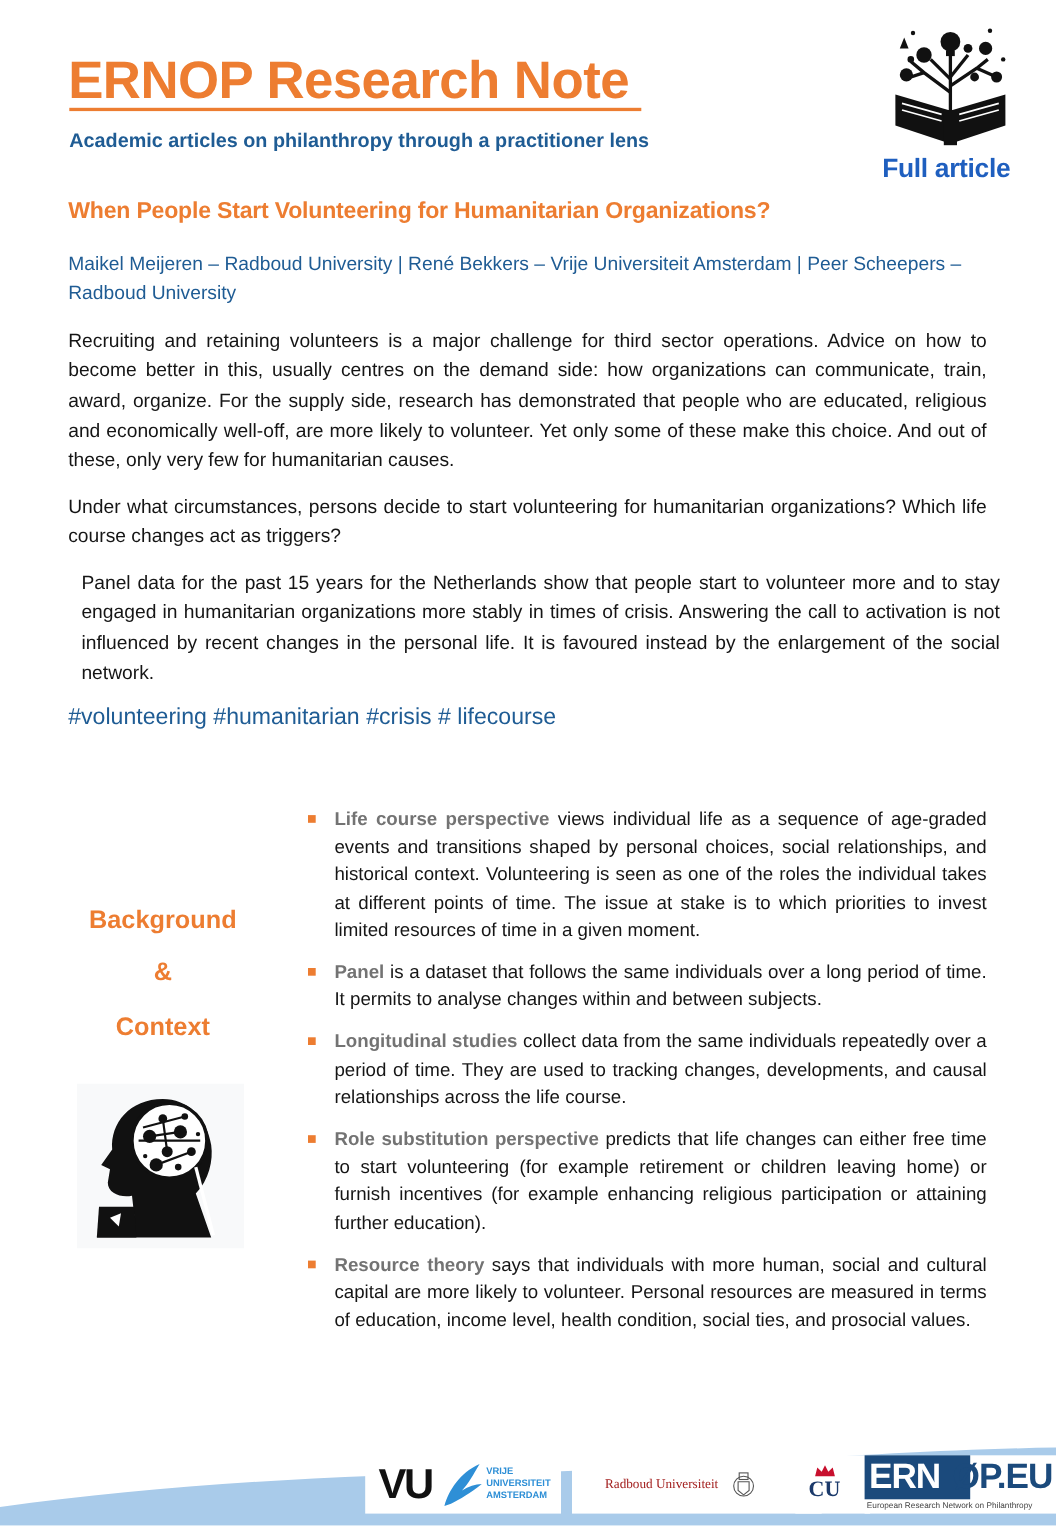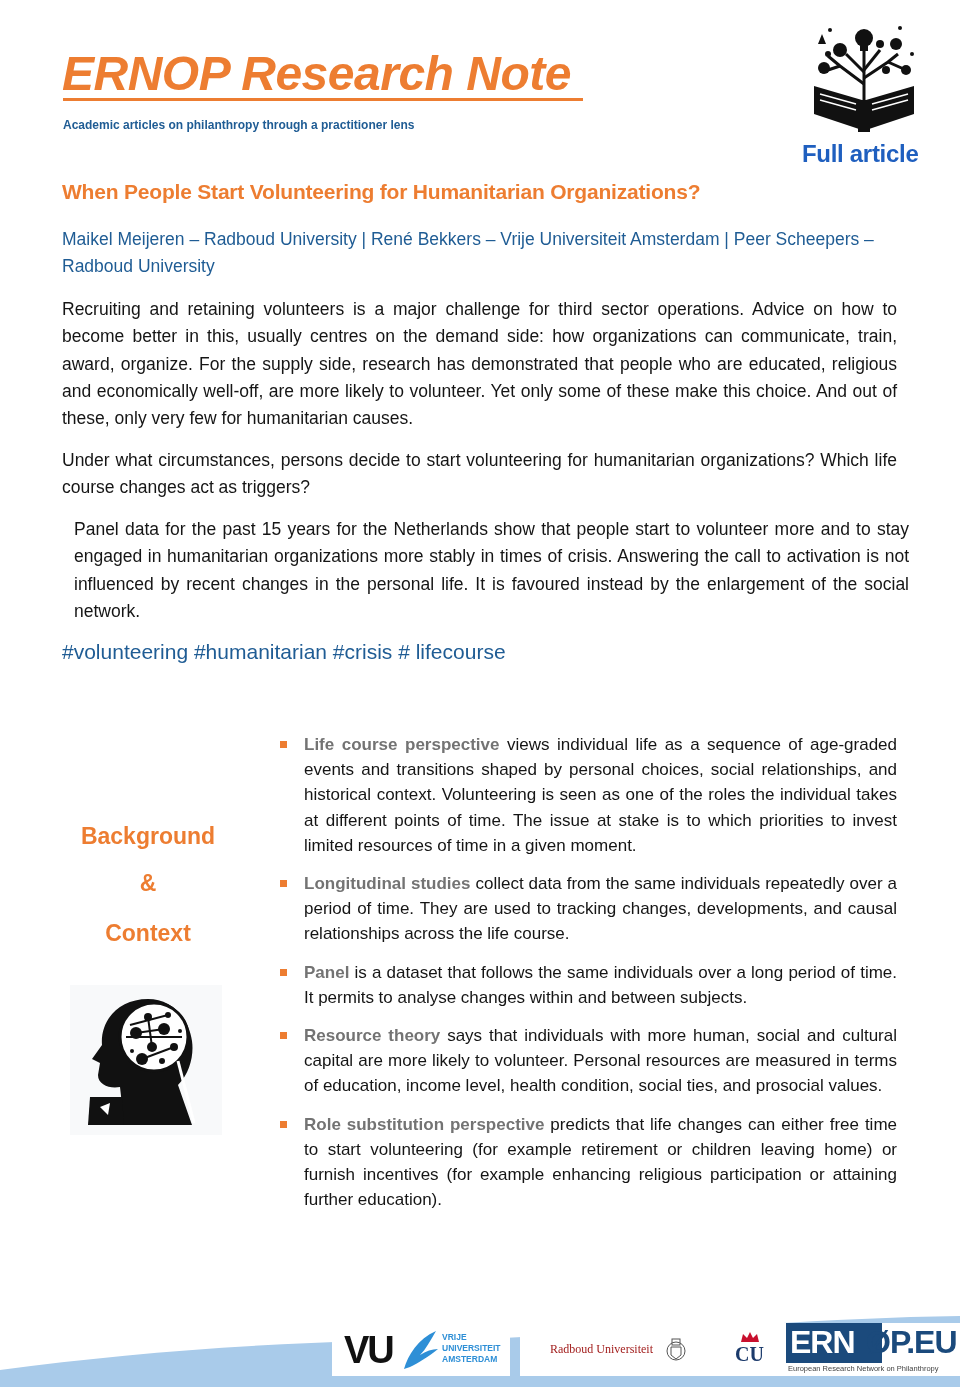--- a/index.html
+++ b/index.html
@@ -1,23 +1,23 @@
 <!DOCTYPE html>
 <html><head>
 <meta charset="utf-8">
 <style>
   html, body { margin: 0; padding: 0; background: #ffffff; }
   body { width: 960px; height: 1387px; position: relative; overflow: hidden;
          font-family: "Liberation Sans", sans-serif; color: #111; }
   .abs { position: absolute; }
 
   .main-title { left: 62px; top: 44px; font-size: 48px; font-weight: bold; color: #ED7D31;
-                letter-spacing: -0.5px; line-height: 60px; font-style: italic; }
+                letter-spacing: -0.5px; line-height: 60px; }
   .title-rule { left: 63px; top: 98px; width: 520px; height: 3px; background: #ED7D31; }
-  .subtitle { left: 63px; top: 118px; font-size: 12px; font-weight: bold; color: #1F5C94; }
+  .subtitle { left: 63px; top: 118px; font-size: 18px; font-weight: bold; color: #1F5C94; }
 
   .logo-box { left: 800px; top: 14px; width: 128px; height: 120px; }
   .full-article { left: 802px; top: 140px; font-size: 24px; font-weight: bold; color: #1F5FBF;
                   cursor: pointer; letter-spacing: -0.3px; }
 
   .article-title { left: 62px; top: 180px; font-size: 21px; font-weight: bold; color: #ED7D31;
                    letter-spacing: -0.2px; }
   .authors { left: 62px; top: 226px; width: 830px; font-size: 17.5px; color: #1F5C94; line-height: 27px; }
 
   .para { left: 62px; width: 835px; font-size: 17.5px; line-height: 27.3px; text-align: justify; color: #151515; }
@@ -132,33 +132,33 @@
   </svg>
 </div>
 
 <div class="abs bullets">
   <div class="bullet">
     <span class="sq"></span>
     <b>Life course perspective</b><span> views individual life as a sequence of age-graded events and transitions shaped by personal choices, social relationships, and historical context. Volunteering is seen as one of the roles the individual takes at different points of time. The issue at stake is to which priorities to invest limited resources of time in a given moment.</span>
   </div>
   <div class="bullet">
     <span class="sq"></span>
+    <b>Panel</b><span> is a dataset that follows the same individuals over a long period of time. It permits to analyse changes within and between subjects.</span>
+  </div>
+  <div class="bullet">
+    <span class="sq"></span>
     <b>Longitudinal studies</b><span> collect data from the same individuals repeatedly over a period of time. They are used to tracking changes, developments, and causal relationships across the life course.</span>
   </div>
   <div class="bullet">
     <span class="sq"></span>
-    <b>Panel</b><span> is a dataset that follows the same individuals over a long period of time. It permits to analyse changes within and between subjects.</span>
+    <b>Role substitution perspective</b><span> predicts that life changes can either free time to start volunteering (for example retirement or children leaving home) or furnish incentives (for example enhancing religious participation or attaining further education).</span>
   </div>
   <div class="bullet">
     <span class="sq"></span>
     <b>Resource theory</b><span> says that individuals with more human, social and cultural capital are more likely to volunteer. Personal resources are measured in terms of education, income level, health condition, social ties, and prosocial values.</span>
-  </div>
-  <div class="bullet">
-    <span class="sq"></span>
-    <b>Role substitution perspective</b><span> predicts that life changes can either free time to start volunteering (for example retirement or children leaving home) or furnish incentives (for example enhancing religious participation or attaining further education).</span>
   </div>
 </div>
 
 <div class="abs footer">
   <svg class="abs" style="left:0;top:0" width="960" height="97" viewBox="0 0 960 97">
     <path d="M0 80 C 150 60, 300 50, 500 48 C 700 40, 820 28, 960 26 L 960 97 L 0 97 Z" fill="#A9CBEA"></path>
   </svg>
 
   <div class="f-logo" style="left:332px;top:33px;width:178px;height:53px;">
     <span style="position:absolute;left:12px;top:6px;font-size:38px;font-weight:bold;color:#111;letter-spacing:-2px;">VU</span>

